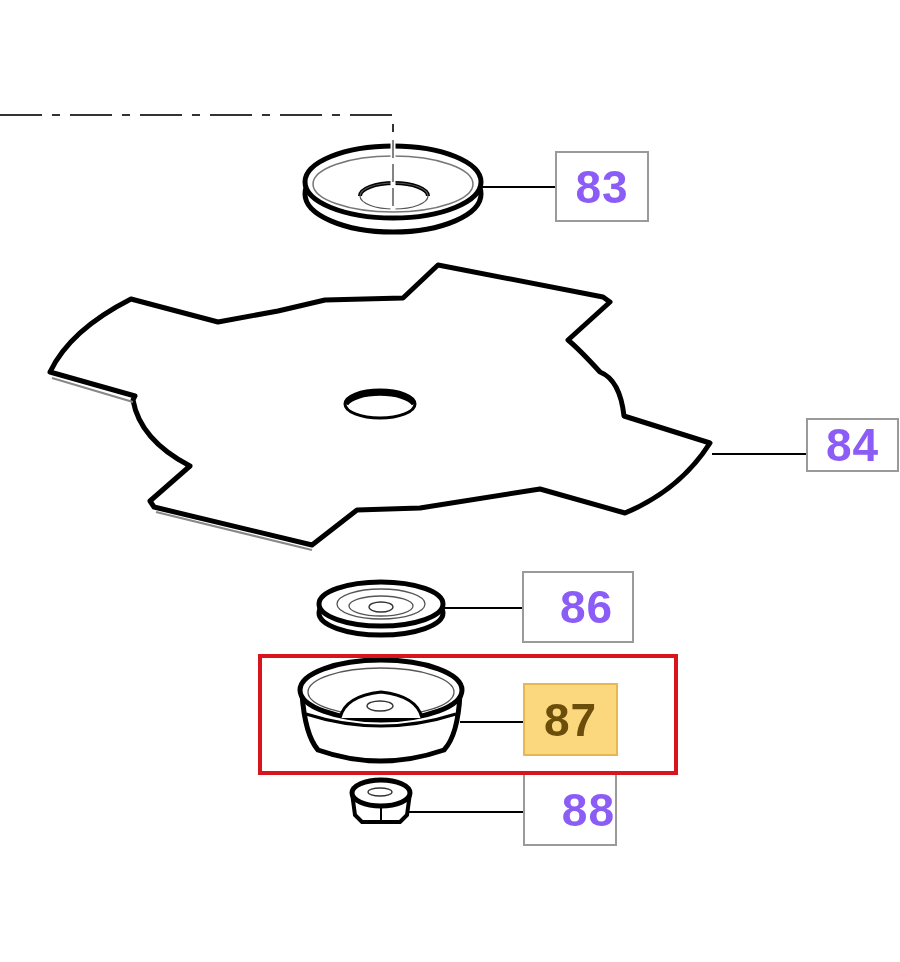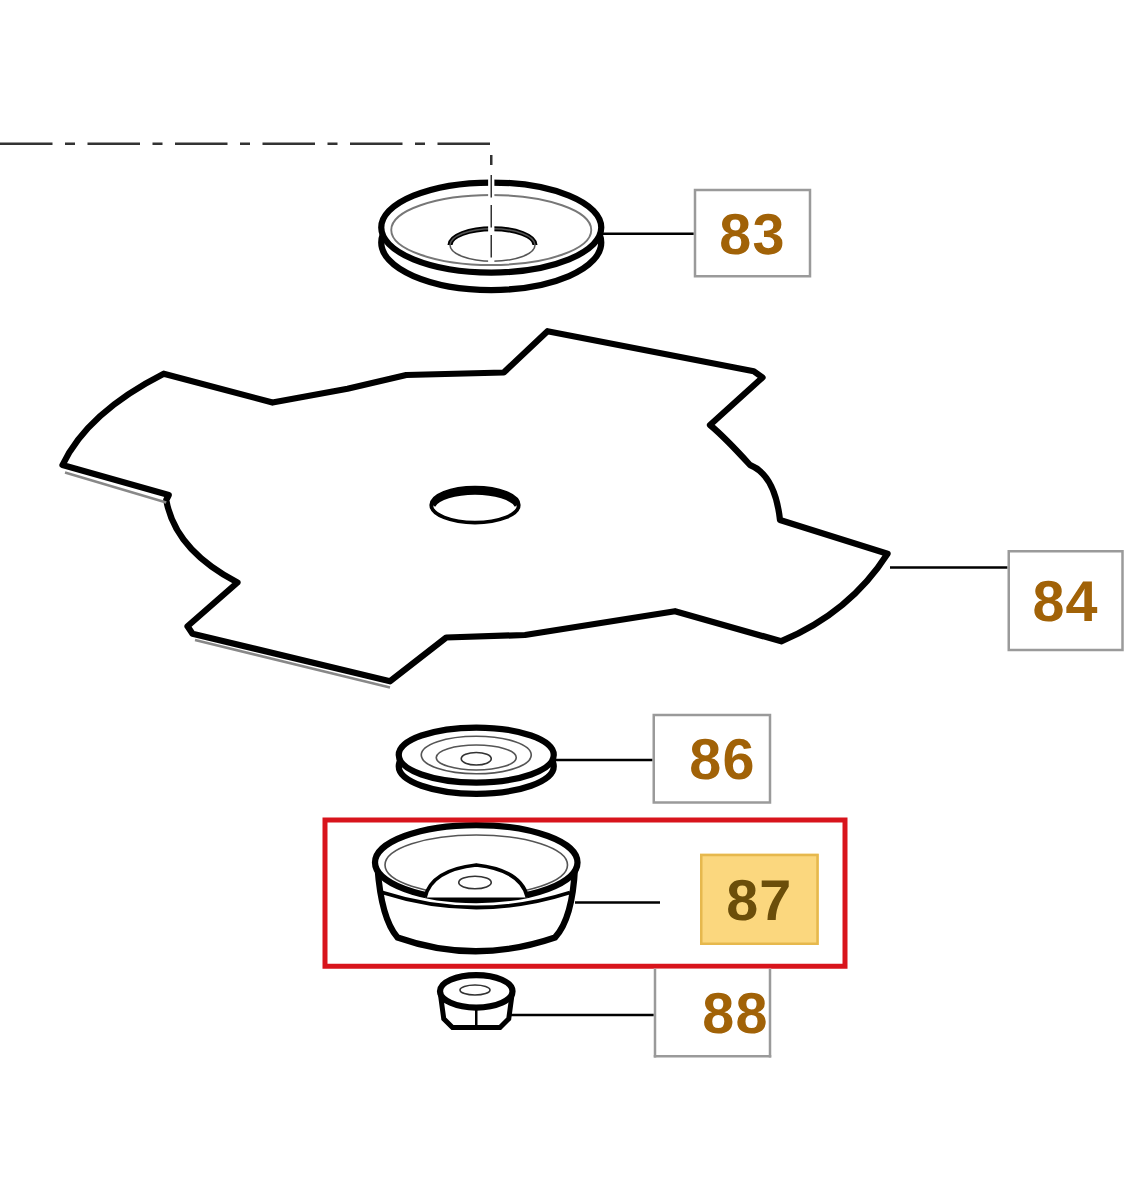--- a/index.html
+++ b/index.html
@@ -4,21 +4,21 @@
   <style>
     html, body { margin: 0; padding: 0; background: #ffffff; }
     body { width: 900px; height: 962px; position: relative; overflow: hidden;
            font-family: "Liberation Sans", sans-serif; }
     .canvas { position: absolute; left: 0; top: 0; width: 900px; height: 962px; }
     .label-box {
       position: absolute; box-sizing: border-box;
       border: 2px solid #9a9a9a; background: #ffffff;
       display: flex; align-items: center; justify-content: center;
       font-family: "Liberation Sans", sans-serif; font-weight: bold;
-      font-size: 46px; color: #a16207; letter-spacing: 1px;
+      font-size: 46px; color: #8b5cf6; letter-spacing: 1px;
       cursor: pointer;
     }
     .label-box.selected {
       background: #fbd77e; border-color: #e6b84d; color: #6b4e0a;
     }
     .highlight-frame {
       position: absolute; box-sizing: border-box;
       border: 4px solid #d8141c; pointer-events: none;
     }
   </style>
@@ -83,25 +83,25 @@
       <line x1="381" y1="806" x2="381" y2="822" stroke="#000" stroke-width="2"></line>
     </g>
     <line x1="408" y1="812" x2="532" y2="812" stroke="#000" stroke-width="2"></line>
   </svg>
 
   <div class="highlight-frame" style="left:258px; top:654px; width:420px; height:121px;"></div>
 
   <div class="label-box" style="left:555px; top:151px; width:94px; height:71px;">
     <span>83</span>
   </div>
-  <div class="label-box" style="left:806px; top:440px; width:93px; height:81px;">
+  <div class="label-box" style="left:806px; top:418px; width:93px; height:54px;">
     <span>84</span>
   </div>
-  <div class="label-box" style="left:522px; top:571px; width:95px; height:72px;padding-left:17px;">
+  <div class="label-box" style="left:522px; top:571px; width:112px; height:72px;padding-left:17px;">
     <span>86</span>
   </div>
-  <div class="label-box selected" style="left:523px; top:683px; width:95px; height:73px;margin-left:37px;">
+  <div class="label-box selected" style="left:523px; top:683px; width:95px; height:73px;">
     <span>87</span>
   </div>
   <div class="label-box" style="left:523px; top:775px; width:94px; height:71px; border-top:none;justify-content:flex-end;">
     <span>88</span>
   </div>
 </div>
 
 </body></html>

